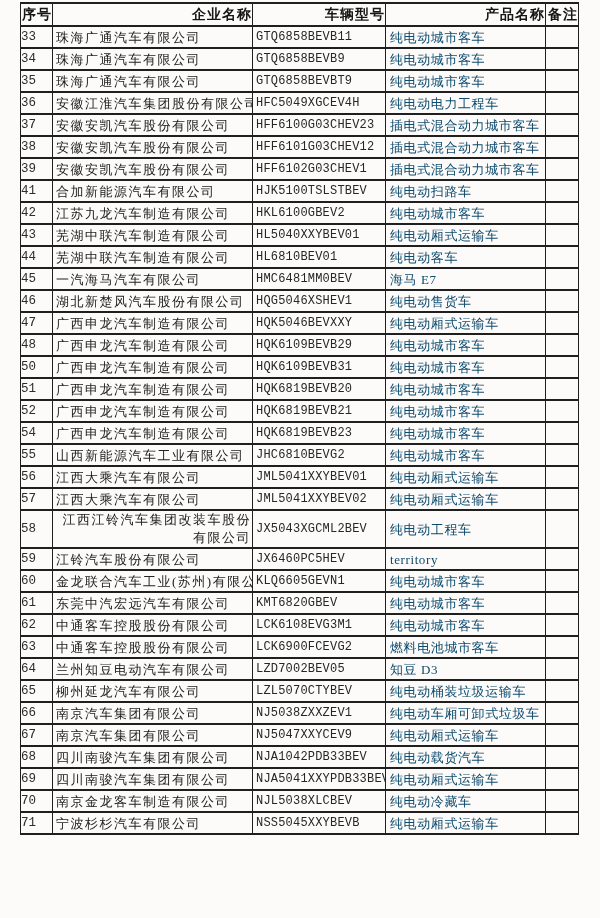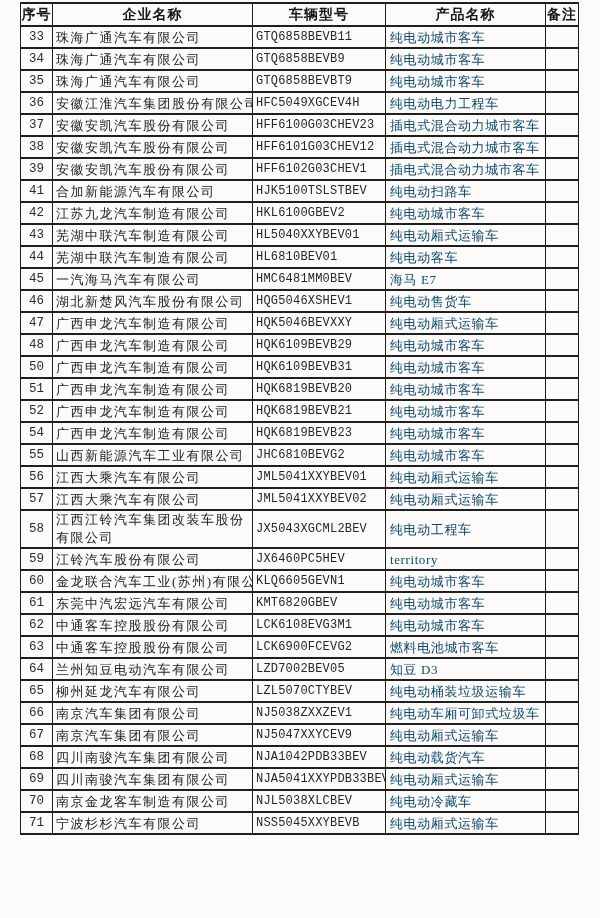--- a/index.html
+++ b/index.html
@@ -26,41 +26,41 @@
     border-style: solid;
     border-color: #1f1f1f;
     border-width: 2px 1px;
     vertical-align: middle;
     overflow: hidden;
   }
   thead th {
     height: 21px;
     font-size: 14px;
     font-weight: bold;
-    text-align: center;
+    text-align: right;
     letter-spacing: 1px;
     color: #161616;
     padding: 0;
   }
   tbody td { height: 20px; line-height: 19px; }
   td.c-no {
-    text-align: center;
+    text-align: left;
     font-family: "Liberation Mono", "DejaVu Sans Mono", monospace;
     font-size: 12.5px;
     color: #2c2c2c;
     padding: 0;
   }
   td.c-company {
     font-size: 13px;
     letter-spacing: 1.5px;
     padding: 0 1px 0 3px;
     white-space: nowrap;
     color: #222;
   }
-  td.c-company.wrap { white-space: normal; line-height: 18px; }
+  td.c-company.wrap { white-space: normal; line-height: 18px; text-align: right; }
   td.c-model {
     font-family: "Liberation Mono", "DejaVu Sans Mono", monospace;
     font-size: 12px;
     letter-spacing: 0.2px;
     padding: 0 4px 0 3px;
     white-space: nowrap;
     color: #262626;
   }
   td.c-product {
     font-size: 13px;

